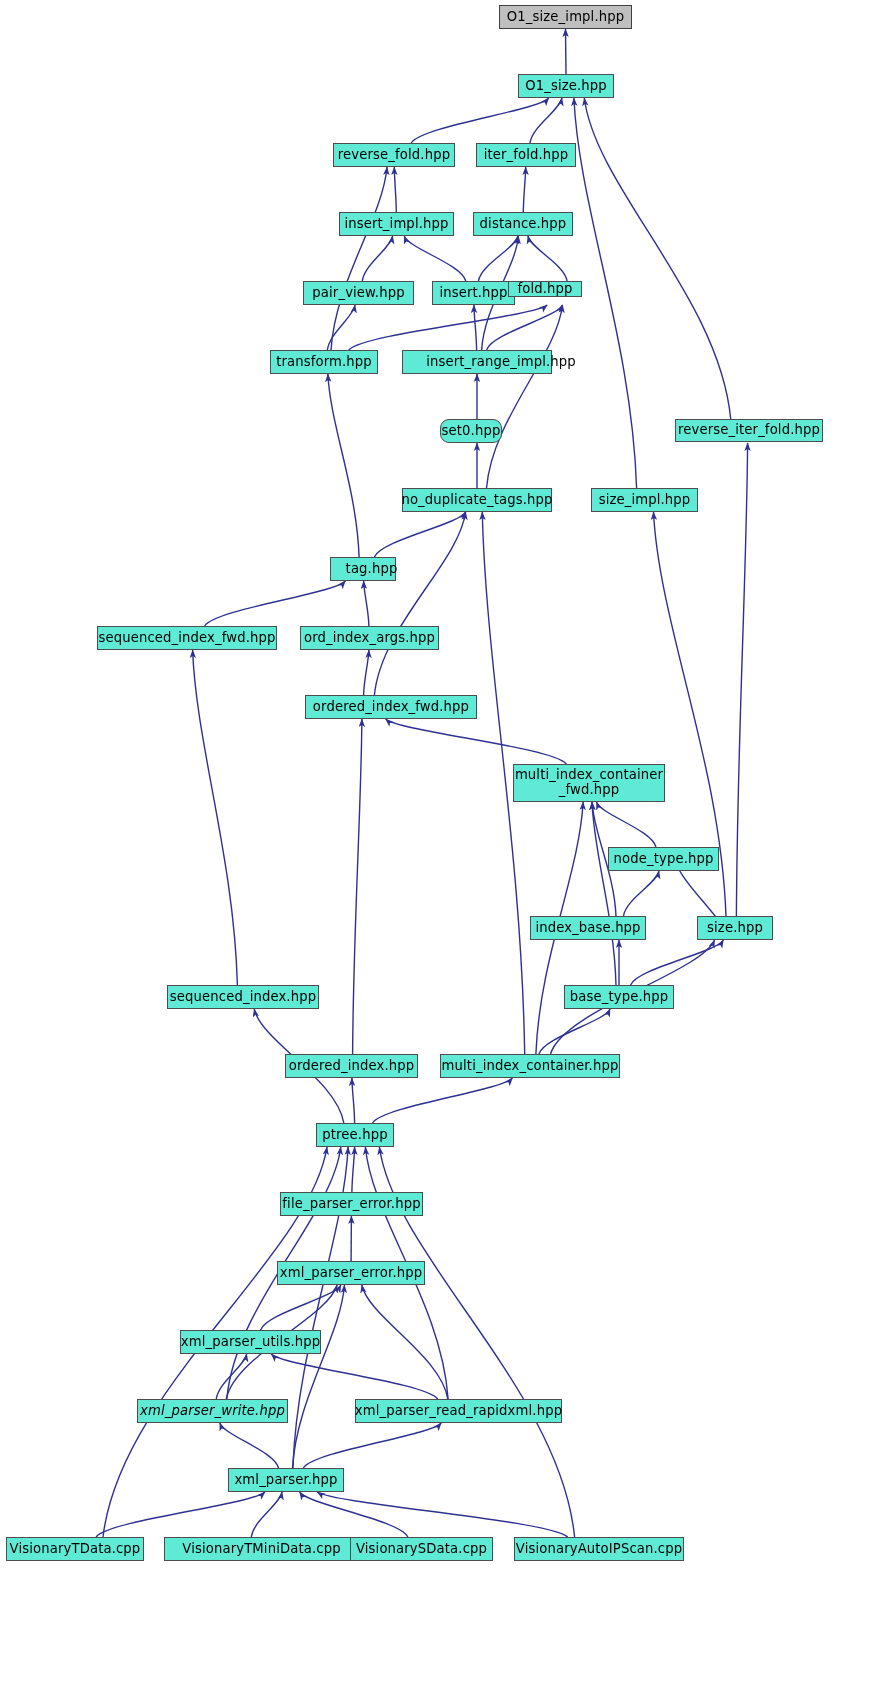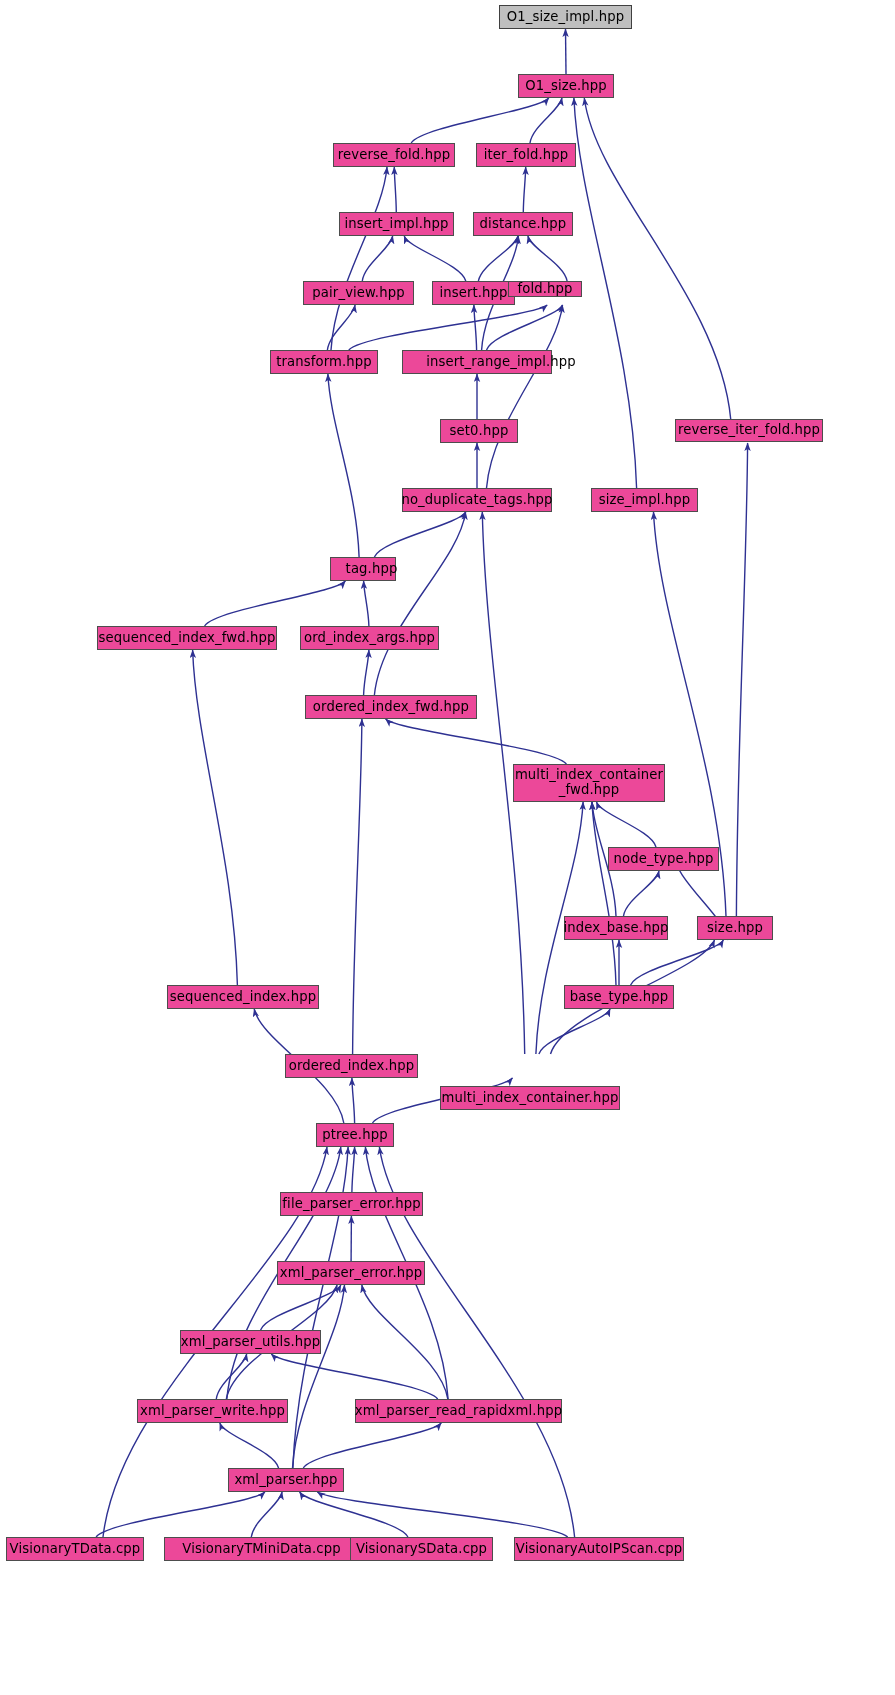--- a/index.html
+++ b/index.html
@@ -19,21 +19,21 @@
     position: absolute;
     left: 0; top: 0;
     width: 895px;
     height: 1695px;
     pointer-events: none;
   }
   .node {
     position: absolute;
     box-sizing: border-box;
     border: 1px solid #4d4d4d;
-    background: #ec4899;
+    background: #5eead4;
     color: #000000;
     font-size: 13.2px;
     line-height: 1.12;
     display: flex;
     align-items: center;
     justify-content: center;
     text-align: center;
     white-space: pre;
     letter-spacing: 0.01em;
   }
@@ -127,42 +127,42 @@
       <div class="node" style="left: 518px; top: 74px; width: 96px; height: 24px;">O1_size.hpp</div>
       <div class="node" style="left: 333px; top: 143px; width: 122px; height: 24px;">reverse_fold.hpp</div>
       <div class="node" style="left: 476px; top: 143px; width: 100px; height: 24px;">iter_fold.hpp</div>
       <div class="node" style="left: 339px; top: 212px; width: 115px; height: 24px;">insert_impl.hpp</div>
       <div class="node" style="left: 473px; top: 212px; width: 100px; height: 24px;">distance.hpp</div>
       <div class="node" style="left: 303px; top: 281px; width: 111px; height: 24px;">pair_view.hpp</div>
       <div class="node" style="left: 432px; top: 281px; width: 83px; height: 24px;">insert.hpp</div>
       <div class="node" style="left: 508px; top: 281px; width: 74px; height: 16px;">fold.hpp</div>
       <div class="node" style="left: 270px; top: 350px; width: 108px; height: 24px;">transform.hpp</div>
       <div class="node" style="left: 402px; top: 350px; width: 150px; height: 24px; padding-left: 48px;">insert_range_impl.hpp</div>
-      <div class="node" style="left: 440px; top: 419px; width: 78px; height: 24px;">set0.hpp</div>
+      <div class="node" style="left: 440px; top: 419px; width: 62px; height: 24px; border-radius: 9px;">set0.hpp</div>
       <div class="node" style="left: 675px; top: 419px; width: 148px; height: 23px;">reverse_iter_fold.hpp</div>
       <div class="node" style="left: 402px; top: 488px; width: 150px; height: 24px;">no_duplicate_tags.hpp</div>
       <div class="node" style="left: 591px; top: 488px; width: 107px; height: 24px;">size_impl.hpp</div>
       <div class="node" style="left: 330px; top: 557px; width: 66px; height: 24px; padding-left: 17px;">tag.hpp</div>
       <div class="node" style="left: 97px; top: 626px; width: 180px; height: 24px;">sequenced_index_fwd.hpp</div>
       <div class="node" style="left: 300px; top: 626px; width: 139px; height: 24px;">ord_index_args.hpp</div>
       <div class="node" style="left: 277px; top: 695px; width: 172px; height: 24px; margin-left: 28px;">ordered_index_fwd.hpp</div>
       <div class="node two-line" style="left: 513px; top: 764px; width: 152px; height: 38px;">multi_index_container
 _fwd.hpp</div>
       <div class="node" style="left: 608px; top: 847px; width: 111px; height: 24px;">node_type.hpp</div>
-      <div class="node" style="left: 564px; top: 916px; width: 104px; height: 24px;">index_base.hpp</div>
+      <div class="node" style="left: 530px; top: 916px; width: 116px; height: 24px;">index_base.hpp</div>
       <div class="node" style="left: 697px; top: 916px; width: 76px; height: 24px;">size.hpp</div>
       <div class="node" style="left: 564px; top: 985px; width: 110px; height: 24px;">base_type.hpp</div>
       <div class="node" style="left: 167px; top: 985px; width: 152px; height: 24px;">sequenced_index.hpp</div>
       <div class="node" style="left: 285px; top: 1054px; width: 133px; height: 24px;">ordered_index.hpp</div>
-      <div class="node" style="left: 440px; top: 1054px; width: 180px; height: 24px; margin-top: 32px;">multi_index_container.hpp</div>
+      <div class="node" style="left: 440px; top: 1054px; width: 180px; height: 24px;">multi_index_container.hpp</div>
       <div class="node" style="left: 316px; top: 1123px; width: 78px; height: 24px;">ptree.hpp</div>
       <div class="node" style="left: 280px; top: 1192px; width: 143px; height: 24px;">file_parser_error.hpp</div>
       <div class="node" style="left: 277px; top: 1261px; width: 148px; height: 24px;">xml_parser_error.hpp</div>
       <div class="node" style="left: 180px; top: 1330px; width: 141px; height: 24px;">xml_parser_utils.hpp</div>
-      <div class="node" style="left: 137px; top: 1399px; width: 151px; height: 24px;">xml_parser_write.hpp</div>
+      <div class="node" style="left: 137px; top: 1399px; width: 151px; height: 24px; font-style: italic;">xml_parser_write.hpp</div>
       <div class="node" style="left: 355px; top: 1399px; width: 207px; height: 24px;">xml_parser_read_rapidxml.hpp</div>
       <div class="node" style="left: 228px; top: 1468px; width: 116px; height: 24px;">xml_parser.hpp</div>
       <div class="node" style="left: 6px; top: 1537px; width: 138px; height: 24px;">VisionaryTData.cpp</div>
       <div class="node" style="left: 164px; top: 1537px; width: 195px; height: 24px;">VisionaryTMiniData.cpp</div>
       <div class="node" style="left: 350px; top: 1537px; width: 143px; height: 24px;">VisionarySData.cpp</div>
       <div class="node" style="left: 514px; top: 1537px; width: 170px; height: 24px;">VisionaryAutoIPScan.cpp</div>
     </div>
 </div>
 
 </body></html>

